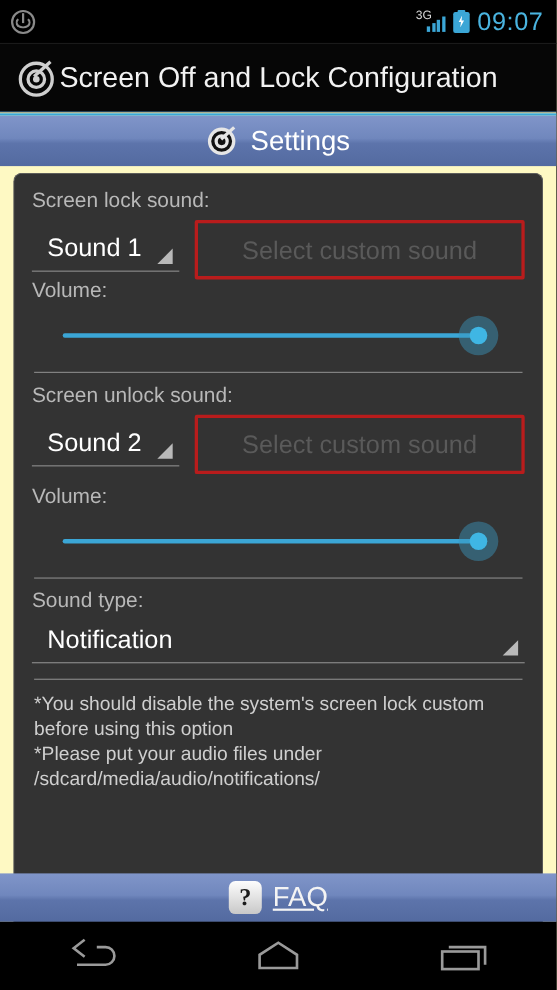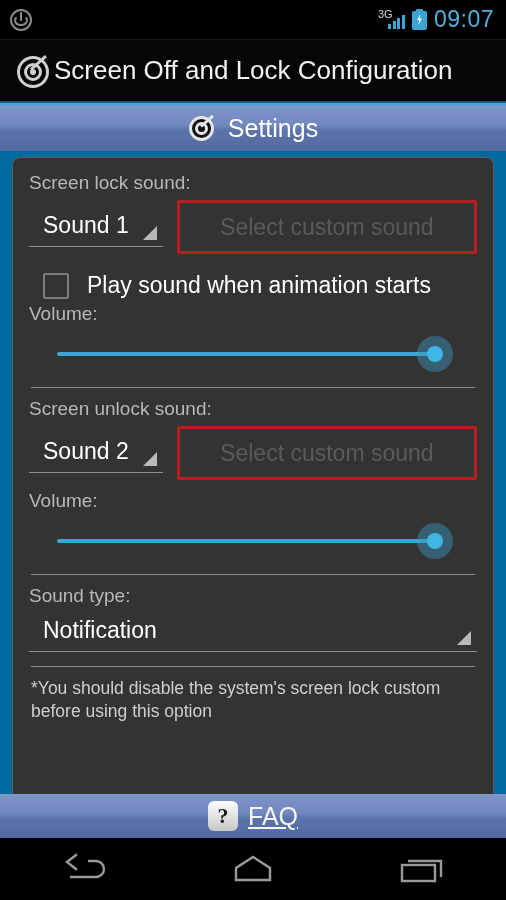--- a/index.html
+++ b/index.html
@@ -2,21 +2,21 @@
 <html><head>
 <meta charset="utf-8">
 <style>
   * { margin:0; padding:0; box-sizing:border-box; }
   html, body {
     width:506px; height:900px;
     background:#000;
     font-family:"Liberation Sans", sans-serif;
     overflow:hidden;
   }
-  .phone { position:relative; width:506px; height:900px; background:#0369a1; }
+  .phone { position:relative; width:506px; height:900px; background:#fef9c3; }
 
   
   .statusbar {
     position:absolute; top:0; left:0; width:506px; height:40px;
     background:#000;
     display:flex; align-items:center;
     border-bottom:1px solid #1a1a1a;
   }
   .sb-left { padding-left:10px; display:flex; align-items:center; }
   .power-icon { width:22px; height:22px; position:relative; }
@@ -287,24 +287,20 @@
 
       <div class="section-label">Screen lock sound:</div>
       <div class="row">
         <div class="spinner">
           <span class="val">Sound 1</span>
           <span class="caret"></span>
         </div>
         <div class="btn-disabled">Select custom sound</div>
       </div>
 
-      <div class="cb-row">
-        <span class="checkbox"></span>
-        <span class="cb-label">Play sound when animation starts</span>
-      </div>
 
       <div class="section-label">Volume:</div>
       <div class="slider-wrap">
         <span class="slider-track"></span>
         <span class="slider-thumb">
             <i></i>
           </span>
       </div>
 
       <div class="divider"></div>
@@ -331,20 +327,21 @@
       <div class="section-label">Sound type:</div>
       <div class="spinner spinner-wide">
         <span class="val">Notification</span>
         <span class="caret"></span>
       </div>
 
       <div class="divider" style="margin-top:14px;"></div>
 
       <div class="notes">
         <p>*You should disable the system's screen lock custom before using this option</p>
+        <p>*Please put your audio files under /sdcard/media/audio/notifications/</p>
       </div>
 
     </div>
   </div>
 
   <div class="faqbar">
     <span class="faq-icon">?</span>
     <span class="faq-label">FAQ</span>
   </div>
 

